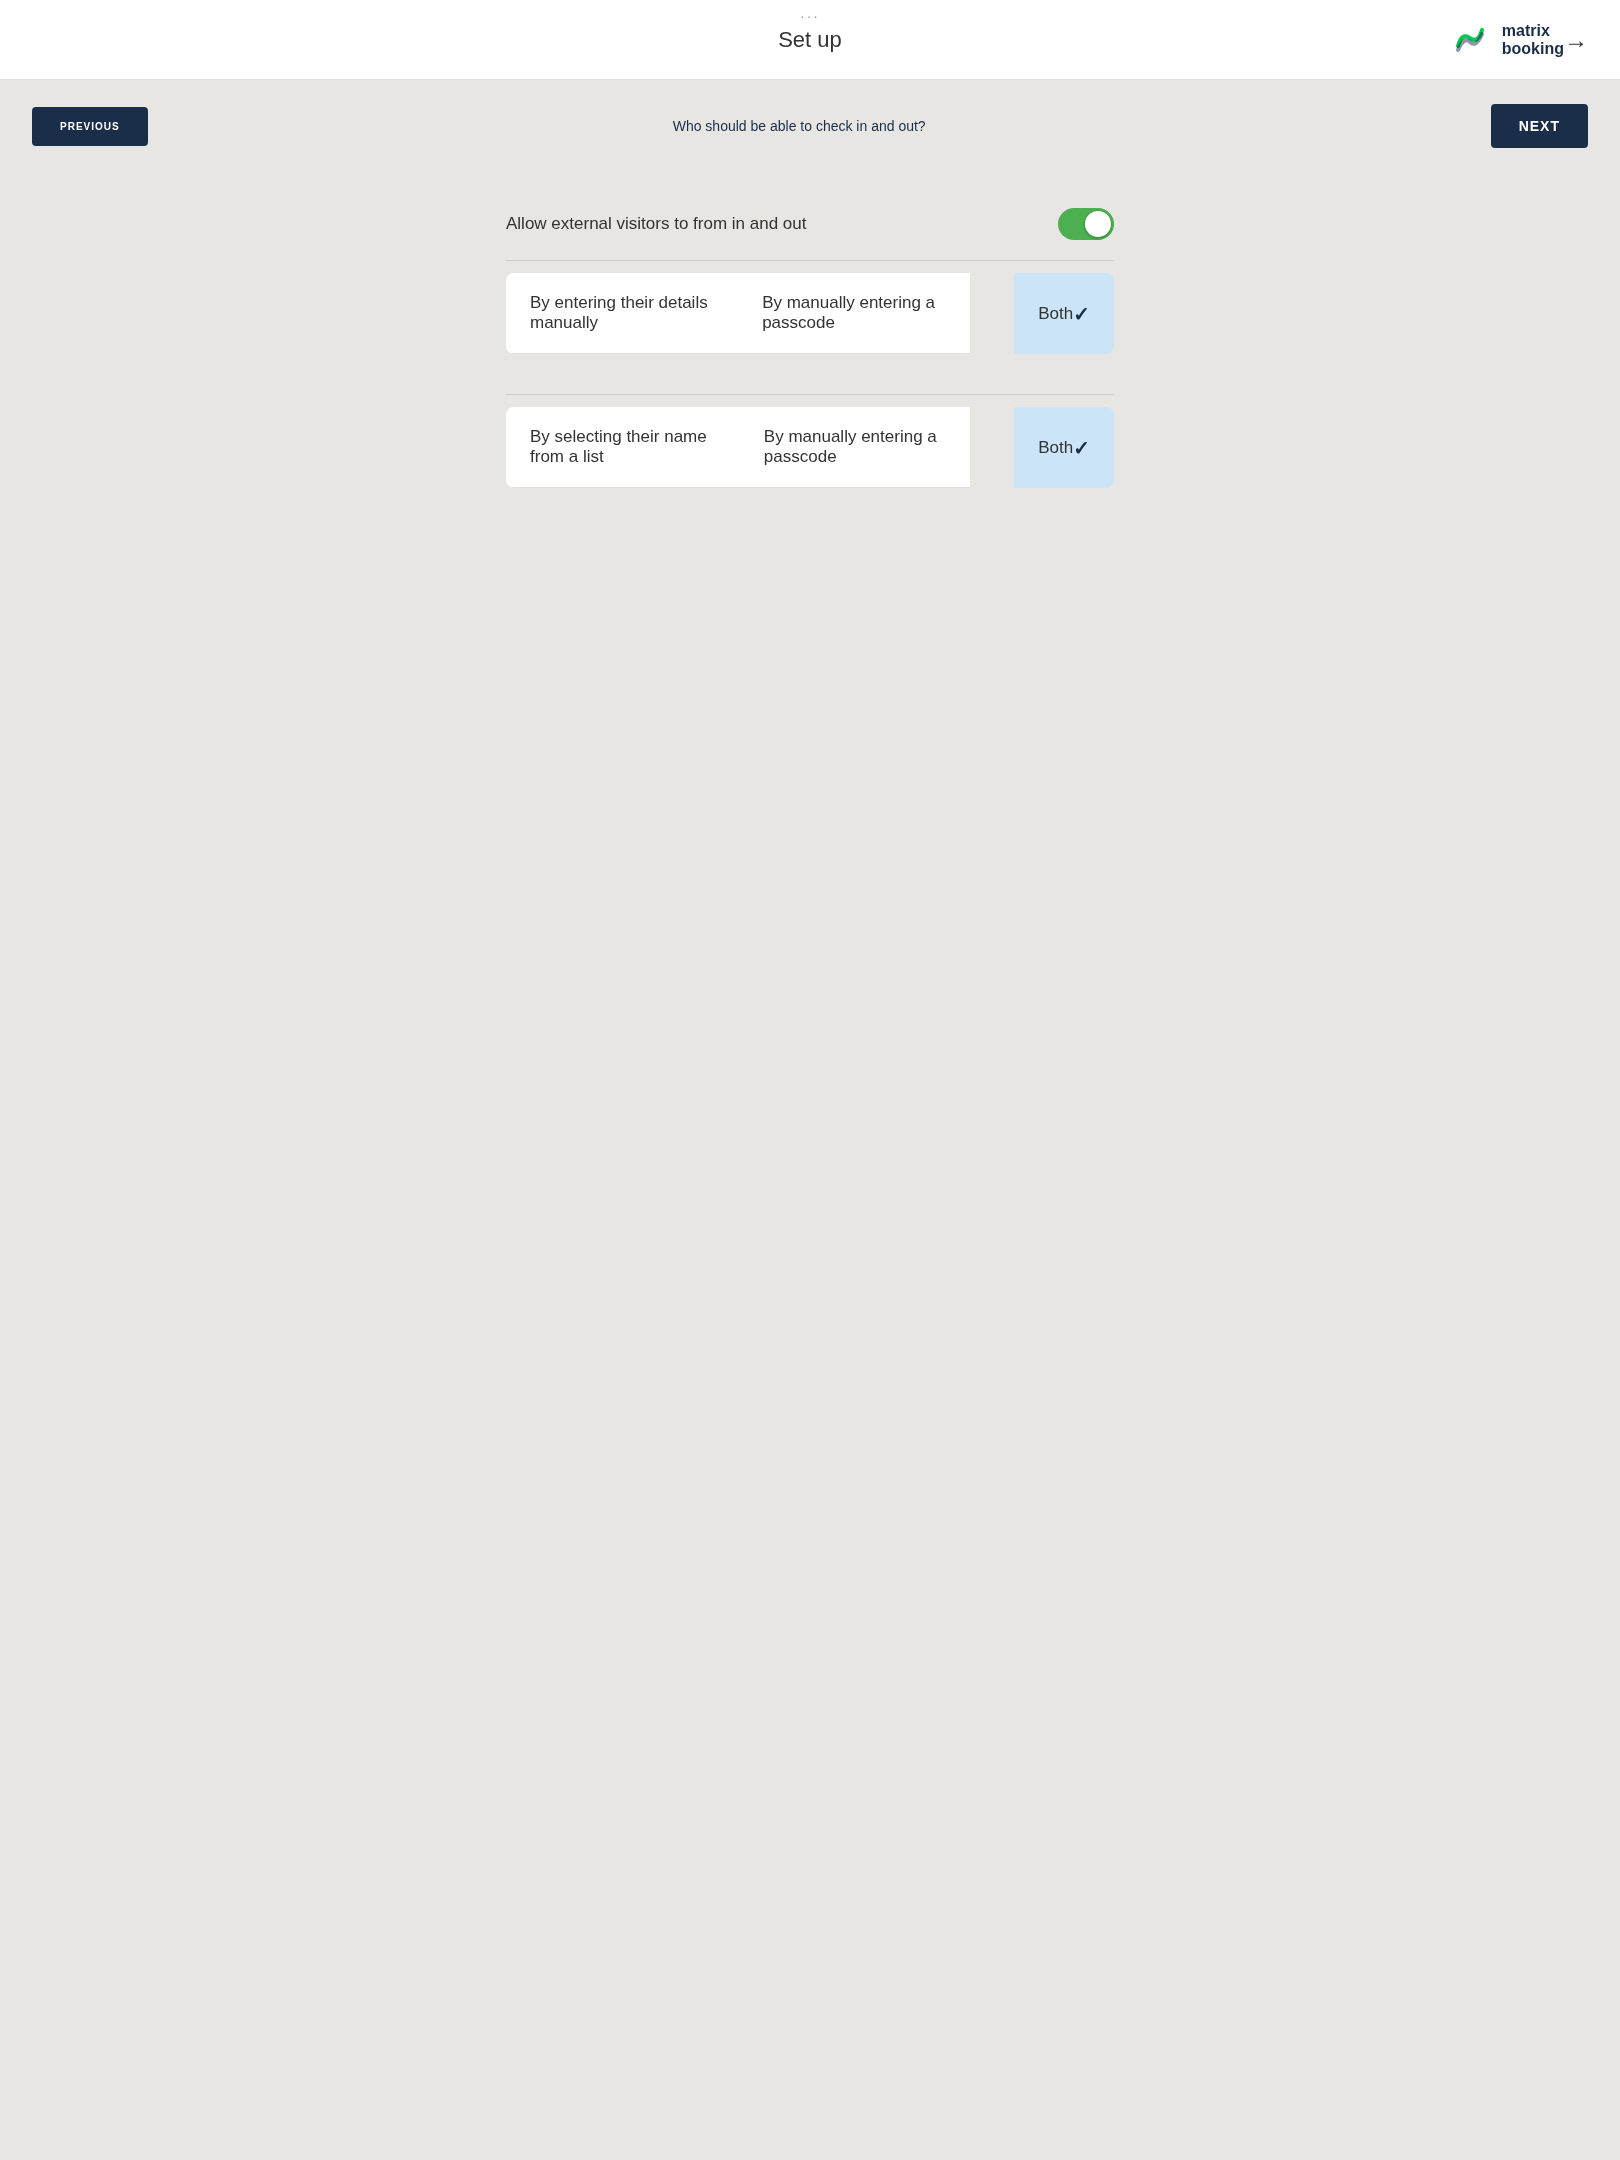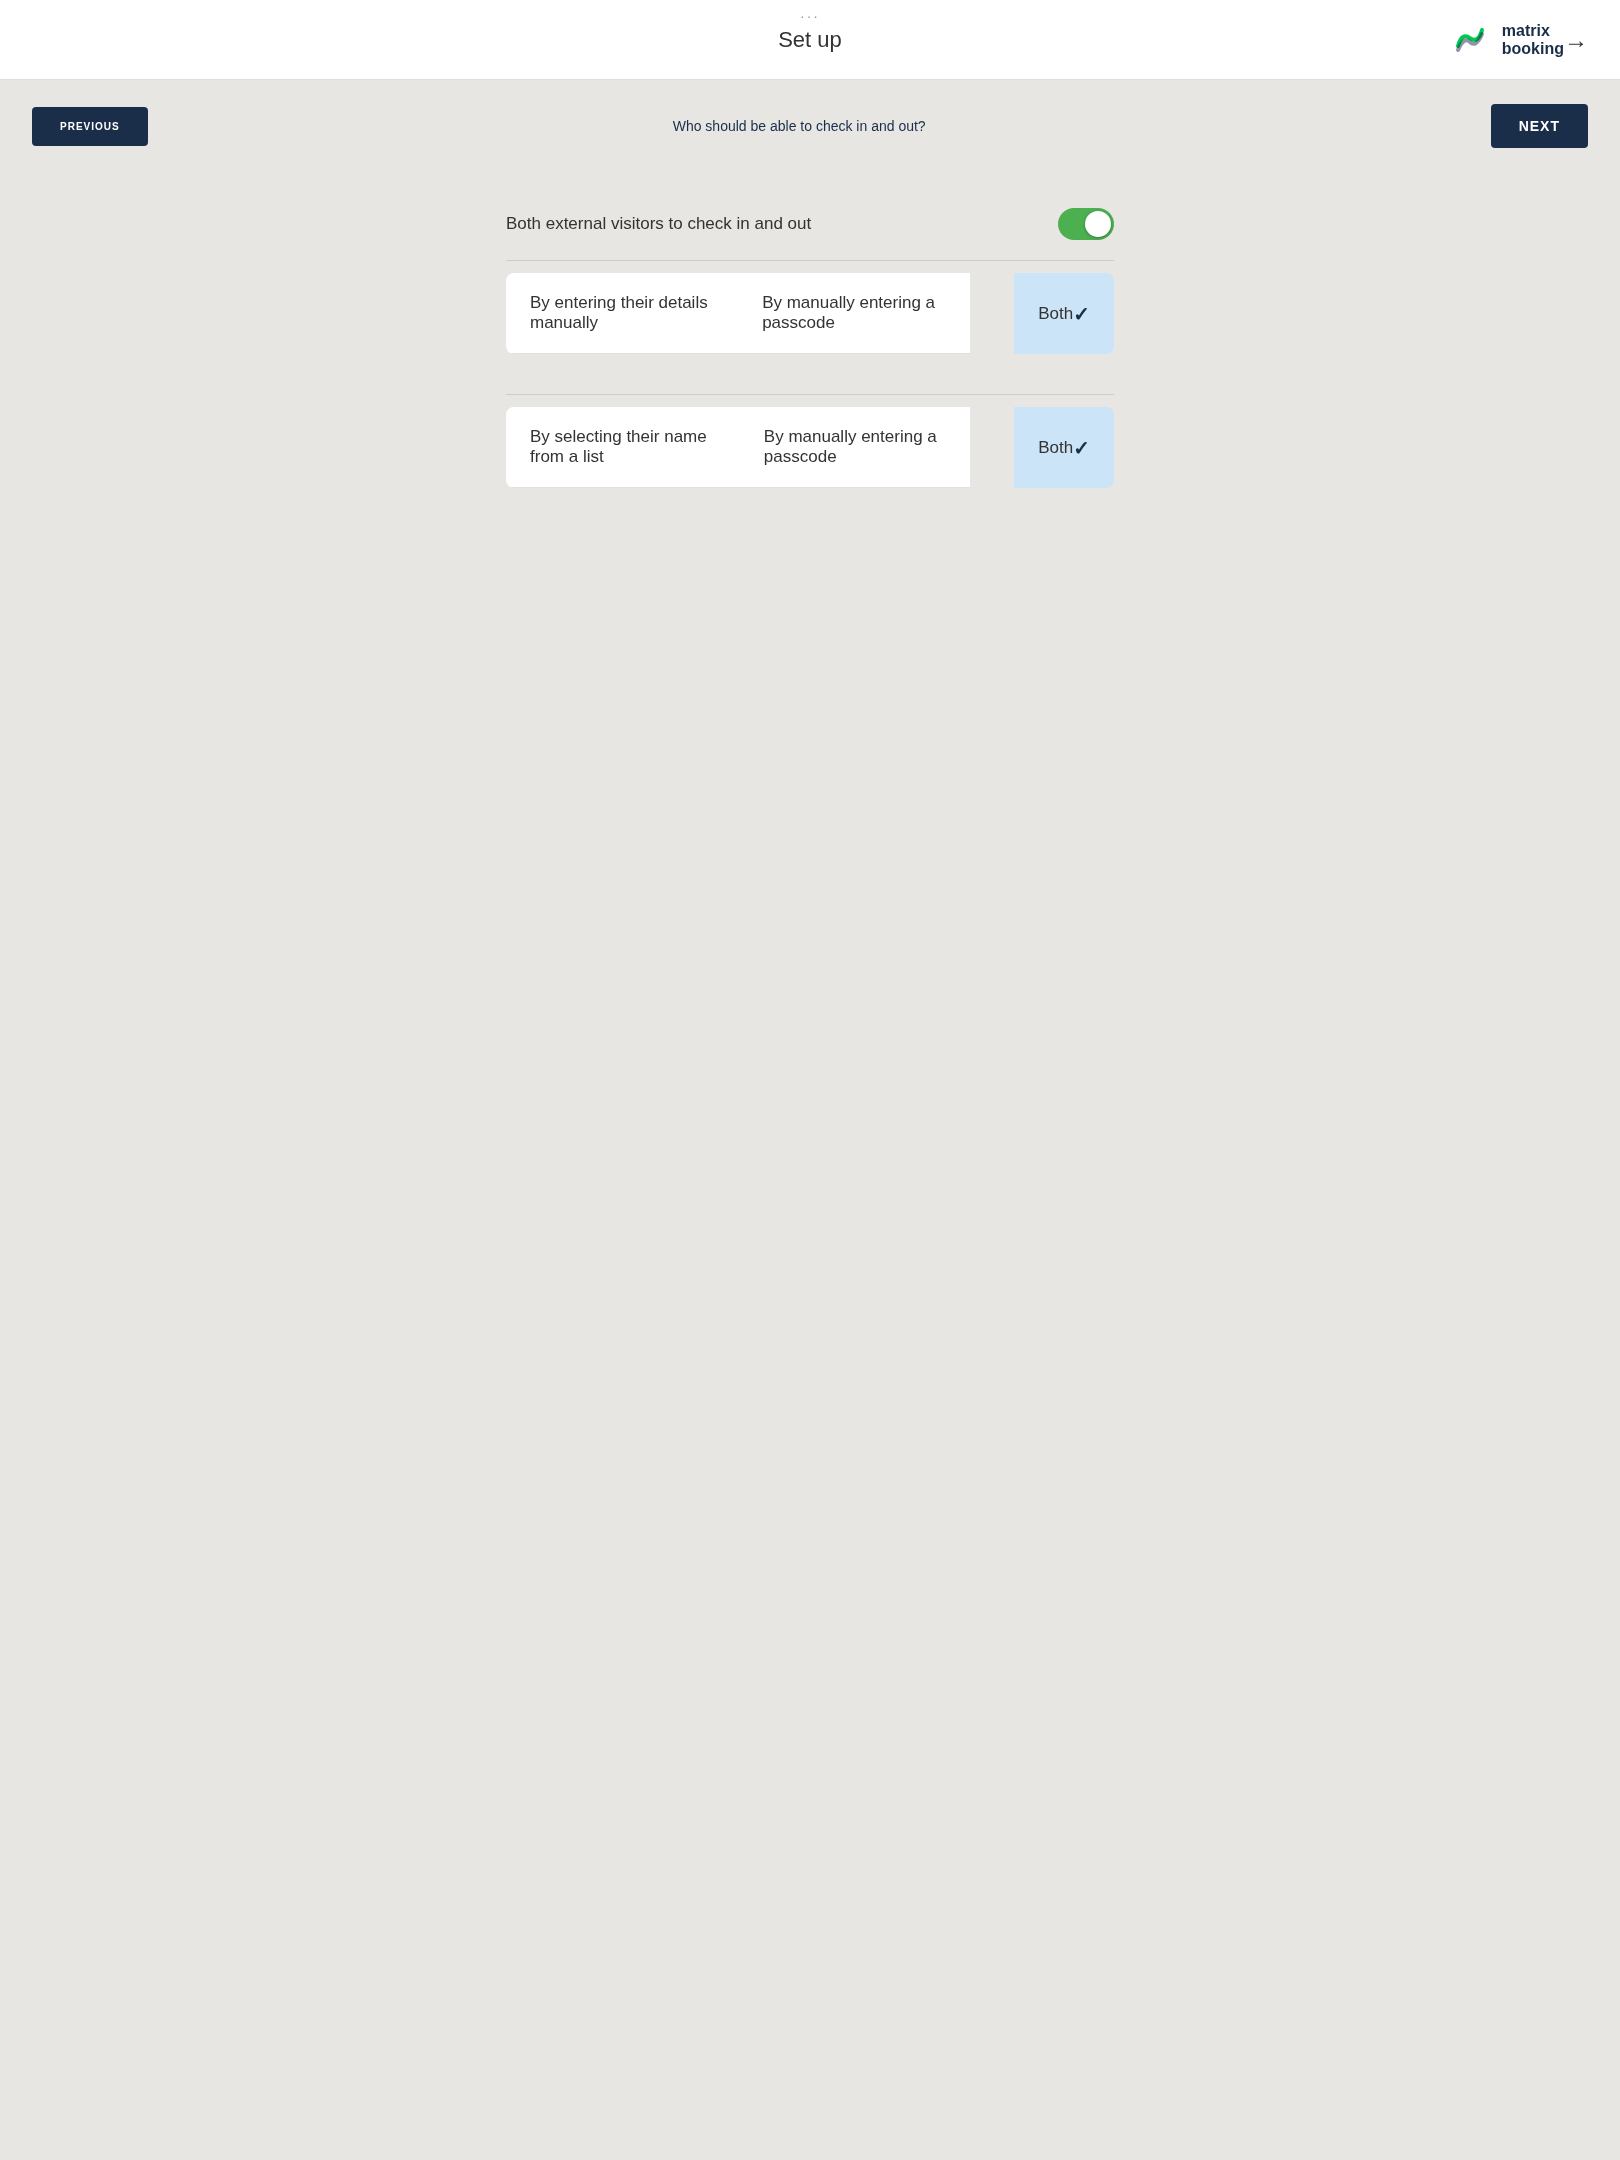--- a/index.html
+++ b/index.html
@@ -221,21 +221,21 @@
 <div class="nav-bar">
   <button class="btn-prev">PREVIOUS</button>
   <div class="nav-question">Who should be able to check in and out?</div>
   <button class="btn-next">NEXT</button>
 </div>
 
 <div class="main-content">
 
   <div class="section">
     <div class="toggle-row">
-      <span class="toggle-label">Both external visitors to check in and out</span>
+      <span class="toggle-label">Allow external visitors to from in and out</span>
       <div class="toggle-switch"></div>
     </div>
     <div class="divider"></div>
     <div class="options-list">
       <div class="option-item">
         <span>By entering their details manually</span>
       </div>
       <div class="option-item">
         <span>By manually entering a passcode</span>
       </div>

